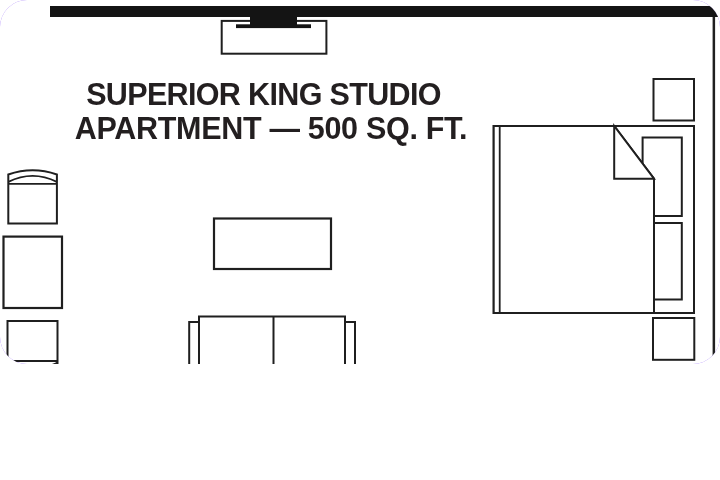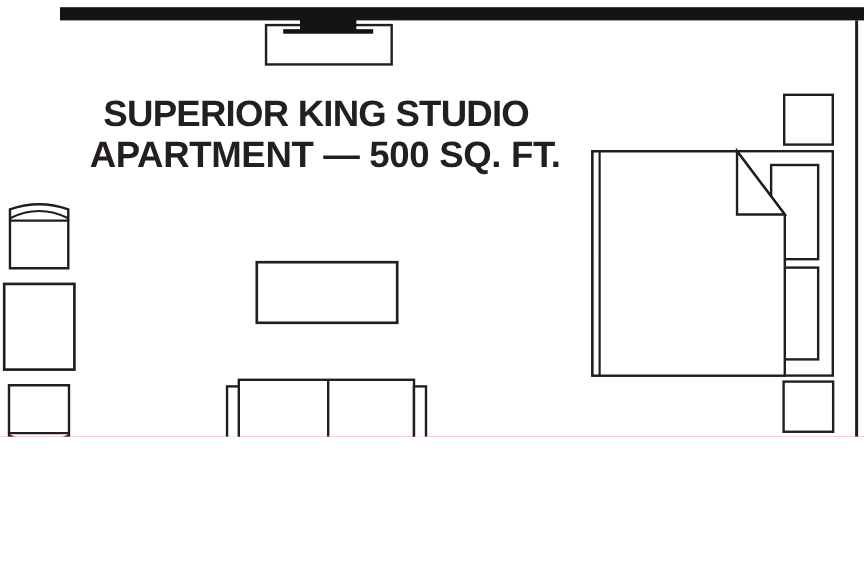--- a/index.html
+++ b/index.html
@@ -1,16 +1,16 @@
 <!DOCTYPE html>
 <html><head>
 <meta charset="utf-8">
 <style>
   html,body{margin:0;padding:0;background:#fff;}
-  .page{position:relative;width:720px;height:364px;overflow:hidden;background:#ec4899;}
+  .page{position:relative;width:720px;height:364px;overflow:hidden;background:#8b5cf6;border-radius:27px;}
   svg{display:block;}
 </style>
 </head>
 <body>
 <div class="page">
 <svg width="720" height="480" viewBox="0 0 720 480" xmlns="http://www.w3.org/2000/svg">
   <rect x="0" y="0" width="720" height="480" fill="#ffffff"></rect>
 
   <rect x="50" y="6" width="670" height="11" fill="#141414"></rect>
   <rect x="712.6" y="17" width="2.5" height="354" fill="#1f1f1f"></rect>

